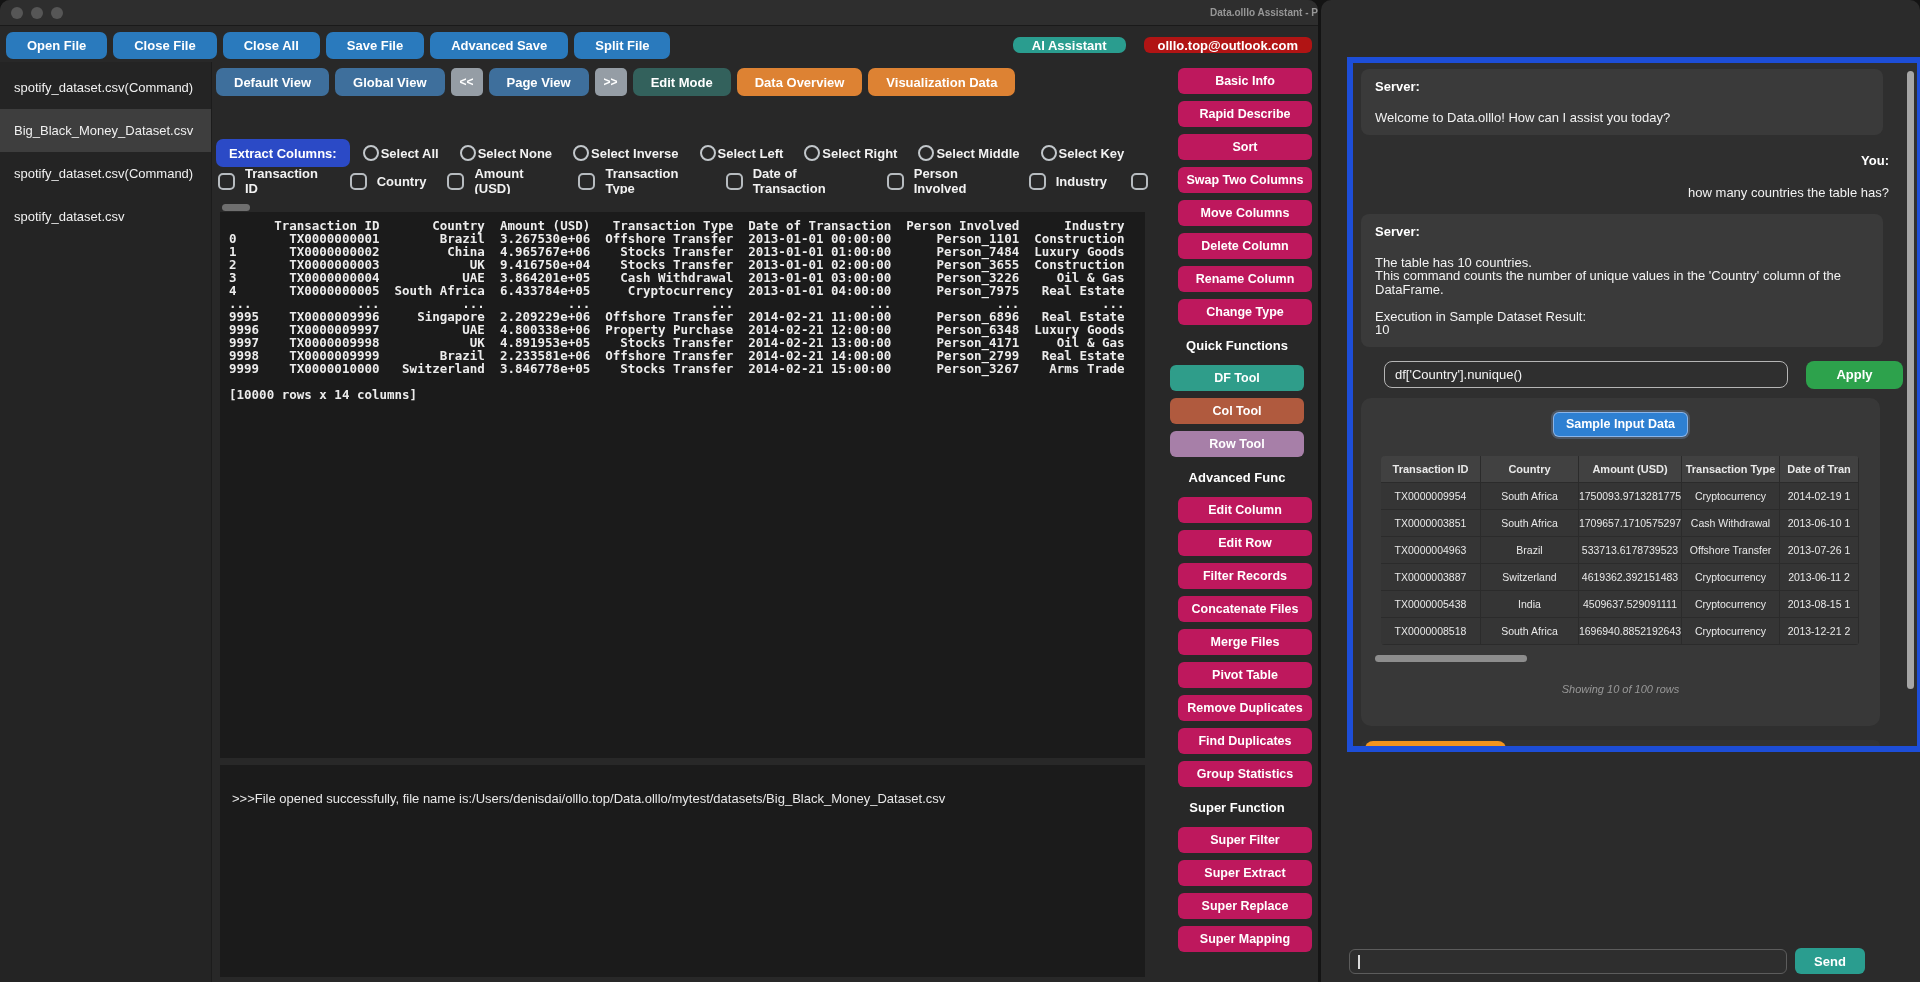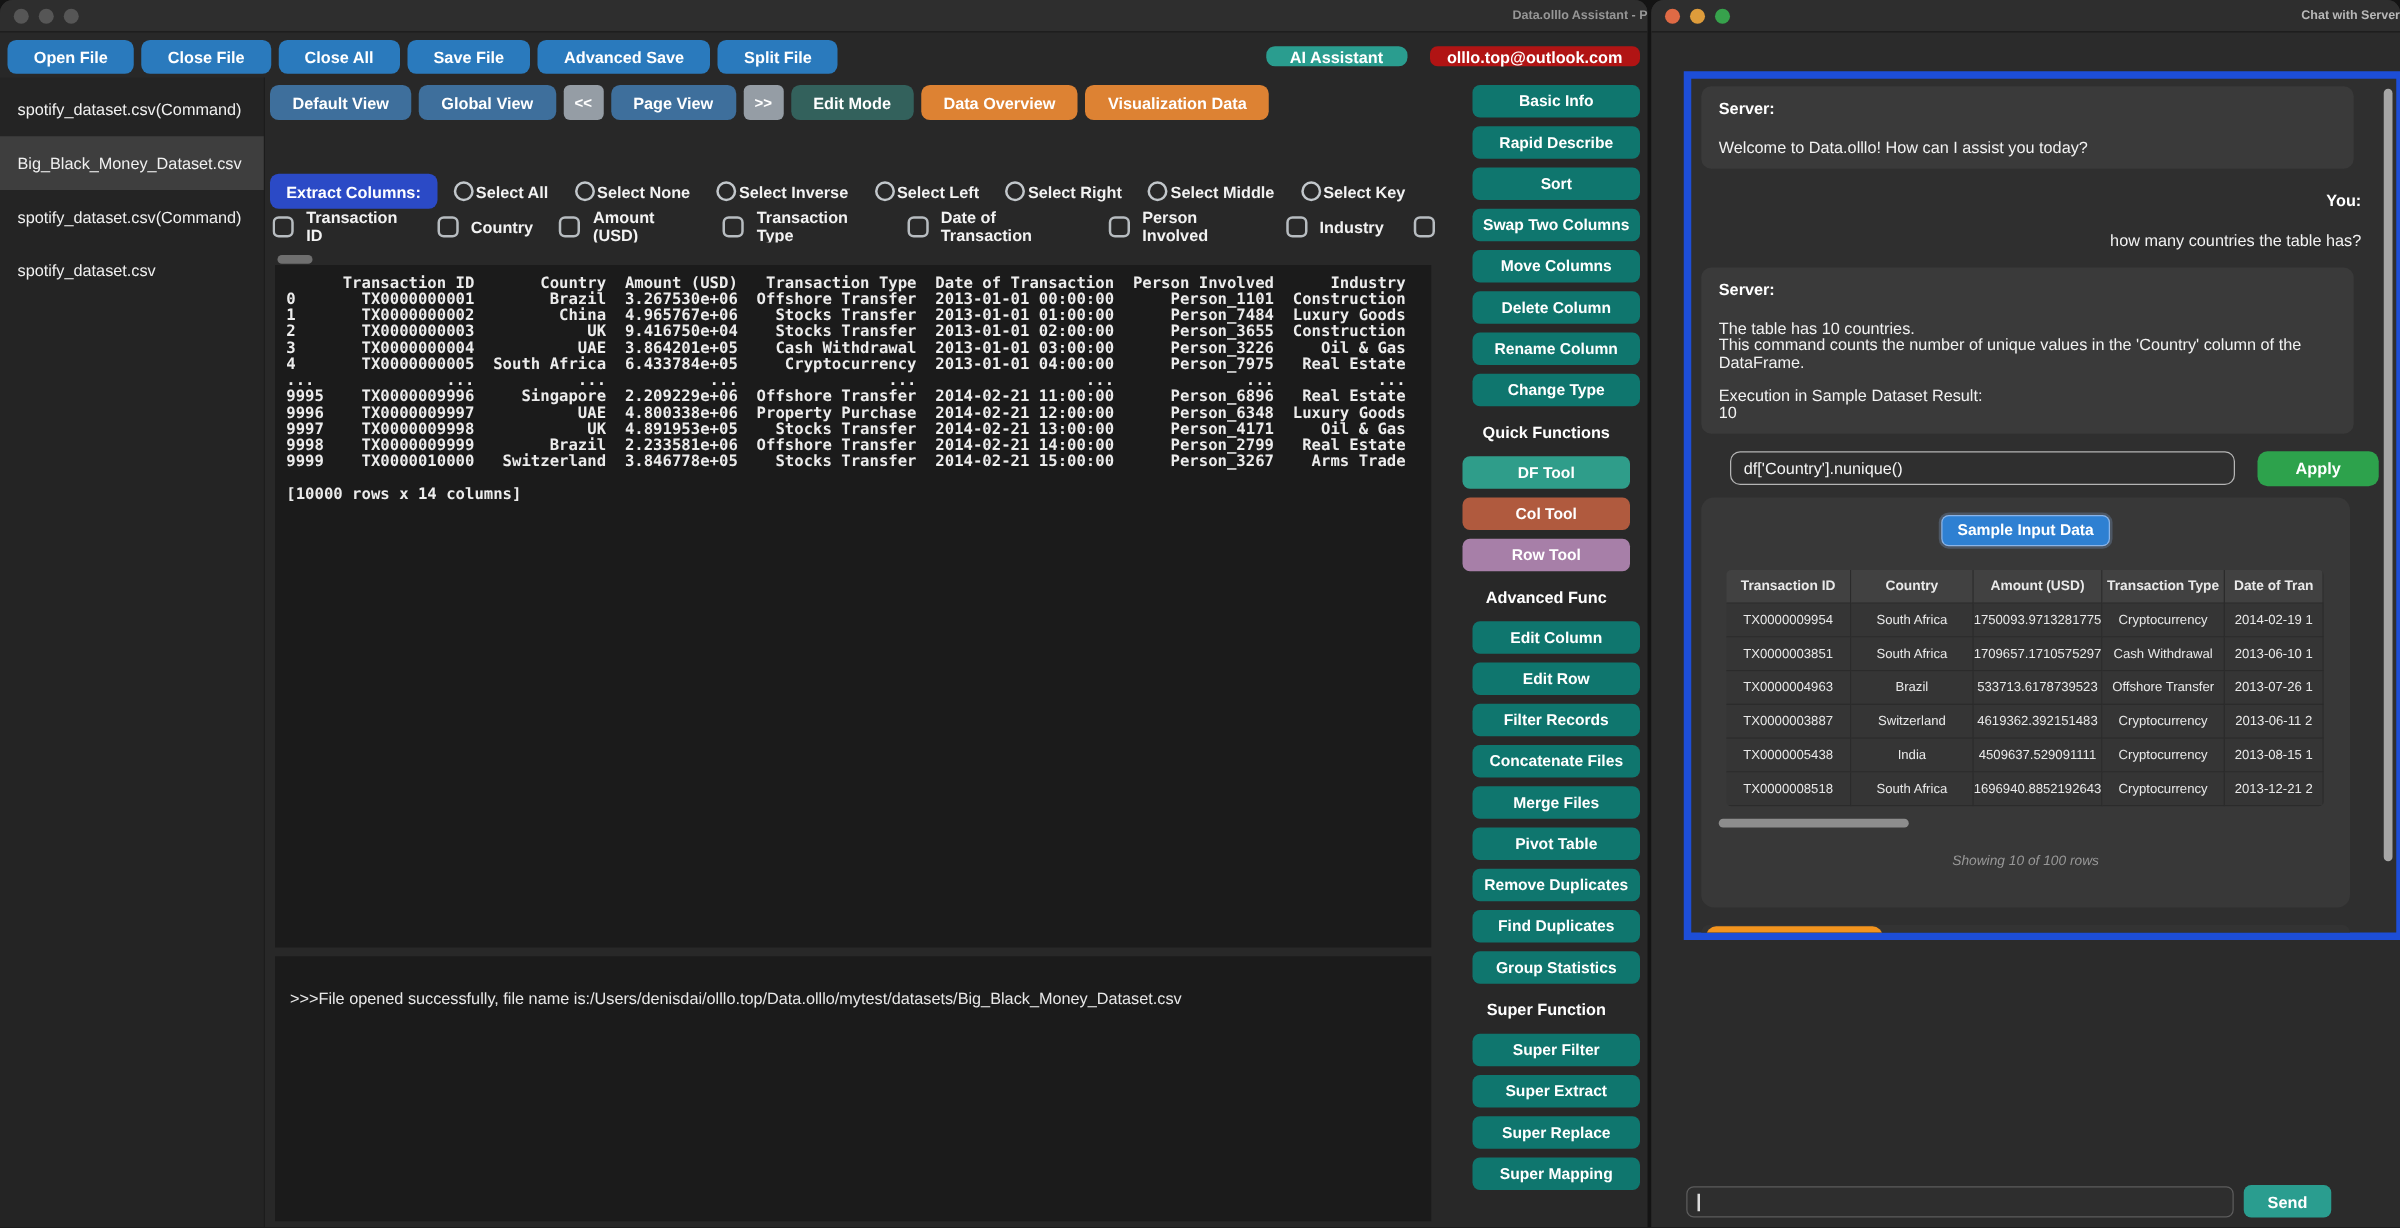--- a/index.html
+++ b/index.html
@@ -83,21 +83,21 @@
            color:#ececec; white-space:pre; }
   .pfooter { margin-top:13px; }
   .console { position:absolute; left:220px; top:765px; width:925px; height:212px; background:#1b1b1b; padding:26px 12px 0; }
   .cline { color:#e8e8e8; font-size:13px; }
 
   
   .sidebar { position:absolute; top:68px; right:0; width:162px; bottom:0; display:flex; flex-direction:column;
              align-items:center; gap:7px; }
   .sb-item { width:134px; height:26px; flex:none; display:flex; align-items:center; justify-content:center;
              color:#fff; font-size:12.5px; font-weight:600; border-radius:6px; cursor:pointer; }
-  .sb-item.blue { background:#0f766e;margin-left:16px; }
+  .sb-item.blue { background:#be185d;margin-left:16px; }
   .sb-item.teal { background:#2f9d8a; }
   .sb-item.rust { background:#b05a3e; }
   .sb-item.mauve { background:#a77fa8; }
   .sb-item.label { background:transparent; font-size:13px; font-weight:bold; cursor:default; }
 
   
   .chat-panel { position:absolute; left:26px; top:57px; width:576px; height:695px; background:#2f2f2f;
                 border:6px solid #1d4ed8; border-radius:0; padding:6px 8px; overflow:hidden; }
   .vthumb { position:absolute; right:3px; top:8px; width:7px; height:618px; background:#a6a6a6; border-radius:3.5px; }
   .msg { margin-bottom:14px; }
@@ -303,28 +303,20 @@
         <div class="sb-item blue">Super Filter</div>
         <div class="sb-item blue">Super Extract</div>
         <div class="sb-item blue">Super Replace</div>
         <div class="sb-item blue">Super Mapping</div>
       </aside>
 
   </section>
 
   <section class="win chat-win">
 
-    <header class="titlebar">
-      <div class="lights">
-        <span class="light r"></span>
-        <span class="light y"></span>
-        <span class="light g"></span>
-      </div>
-      <div class="title">Chat with Server</div>
-    </header>
 
     <div class="chat-panel">
       <div class="vthumb"></div>
 
       <div>
           <div class="msg left">
           <div class="role">Server:</div>
           <div class="mtext">Welcome to Data.olllo! How can I assist you today?</div>
         </div>
           <div class="msg right">

